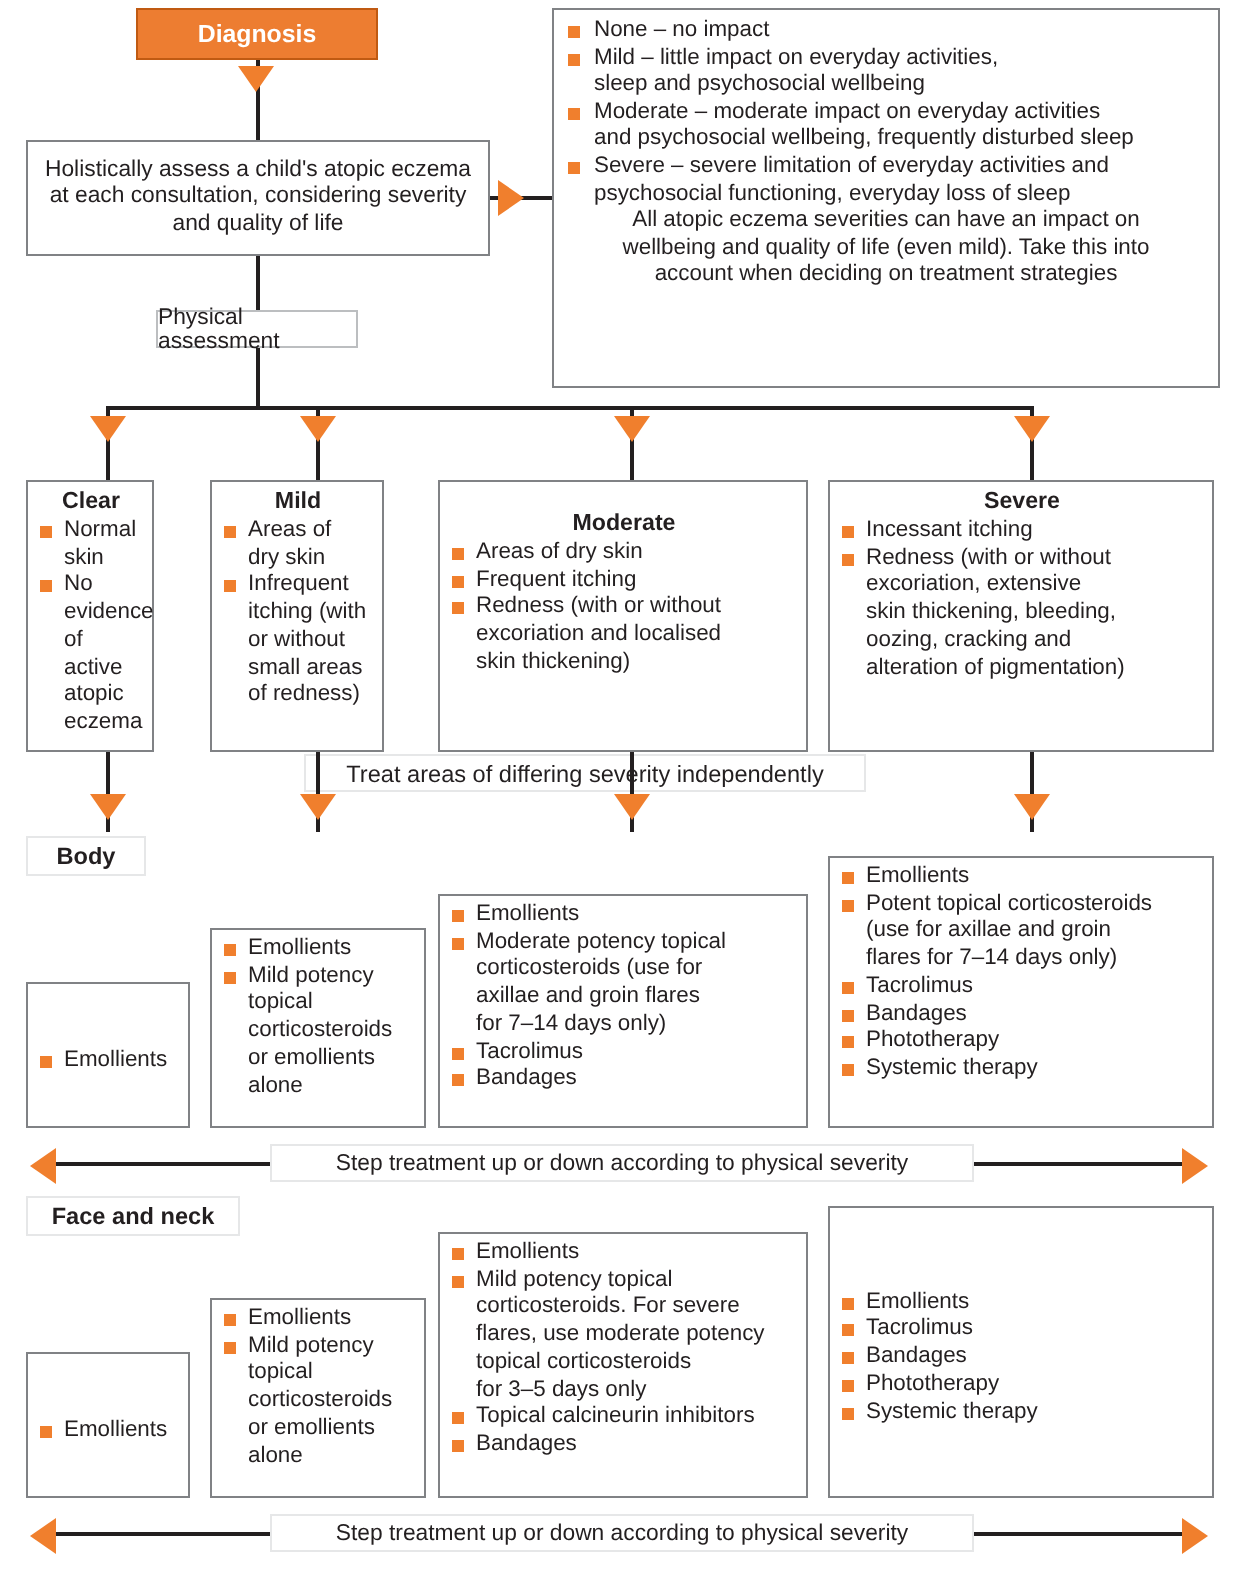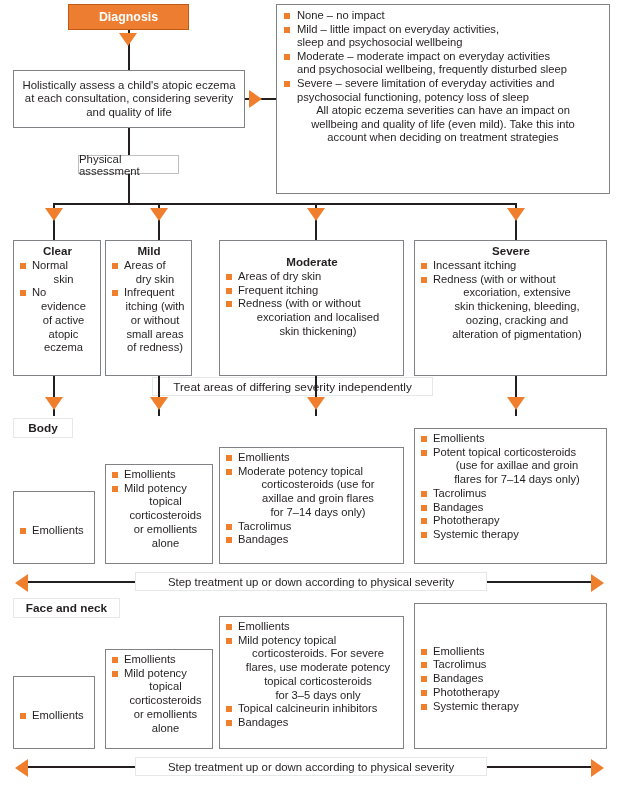--- a/index.html
+++ b/index.html
@@ -40,21 +40,21 @@
   
   ul.bl{list-style:none;margin:0;padding:0;}
   ul.bl li{
     position:relative;padding-left:12px;margin:0 0 0 0;
     font-size:11.2px;line-height:13.7px;
   }
   ul.bl li::before{
     content:"";position:absolute;left:0;top:4px;
     width:6px;height:6px;background:#F07F2D;
   }
-  ul.bl li.nb{padding-left:12px;text-align:center;}
+  ul.bl li.nb{padding-left:12px;}
   ul.bl li.nb::before{display:none;}
   .pad{padding:3px 5px 3px 6px;}
   .vcenter{height:100%;display:flex;flex-direction:column;justify-content:center;}
 
   
   .qol{border:1px solid #808285;padding:4px 7px 5px 7px;}
   .qol h1{font-size:11.8px;line-height:14px;margin:0 0 1px 0;font-weight:bold;}
   .qol ul{list-style:none;margin:0;padding:0;}
   .qol li{position:relative;padding-left:13px;font-size:11.2px;line-height:13.6px;}
   .qol li::before{content:"";position:absolute;left:0;top:4px;width:6px;height:6px;background:#F07F2D;}
@@ -100,21 +100,21 @@
 <div class="abs arrow-r" style="left:249px;top:90px;"></div>
 
 <div class="abs qol" style="left:276px;top:4px;width:334px;height:190px;">
   <ul>
     <li><span>None – no impact</span></li>
     <li><span>Mild – little impact on everyday activities,</span></li>
     <li class="cont"><span>sleep and psychosocial wellbeing</span></li>
     <li><span>Moderate – moderate impact on everyday activities</span></li>
     <li class="cont"><span>and psychosocial wellbeing, frequently disturbed sleep</span></li>
     <li><span>Severe – severe limitation of everyday activities and</span></li>
-    <li class="cont"><span>psychosocial functioning, potency loss of sleep</span></li>
+    <li class="cont"><span>psychosocial functioning, everyday loss of sleep</span></li>
   </ul>
   <div class="tail">All atopic eczema severities can have an impact on</div>
   <div class="tail">wellbeing and quality of life (even mild). Take this into</div>
   <div class="tail">account when deciding on treatment strategies</div>
 </div>
 
 <div class="abs vline" style="left:128px;top:128px;width:1.6px;height:75px;"></div>
 <div class="abs plain" style="left:78px;top:155px;width:101px;height:19px;">
   <span>Physical assessment</span>
 </div>
@@ -122,21 +122,21 @@
 <div class="abs hline" style="left:53px;top:203px;width:463px;height:1.6px;"></div>
 <div class="abs vline" style="left:53px;top:203px;width:1.6px;height:38px;"></div>
 <div class="abs vline" style="left:158px;top:203px;width:1.6px;height:38px;"></div>
 <div class="abs vline" style="left:315px;top:203px;width:1.6px;height:38px;"></div>
 <div class="abs vline" style="left:515px;top:203px;width:1.6px;height:38px;"></div>
 <div class="abs arrow-d" style="left:45px;top:208px;"></div>
 <div class="abs arrow-d" style="left:150px;top:208px;"></div>
 <div class="abs arrow-d" style="left:307px;top:208px;"></div>
 <div class="abs arrow-d" style="left:507px;top:208px;"></div>
 
-<div class="abs box" style="left:13px;top:240px;width:88px;height:136px;">
+<div class="abs box" style="left:13px;top:240px;width:64px;height:136px;">
   <div class="pad">
     <span class="box-title">Clear</span>
     <ul class="bl">
       <li><span>Normal</span></li>
       <li class="nb"><span>skin</span></li>
       <li><span>No</span></li>
       <li class="nb"><span>evidence</span></li>
       <li class="nb"><span>of active</span></li>
       <li class="nb"><span>atopic</span></li>
       <li class="nb"><span>eczema</span></li>

